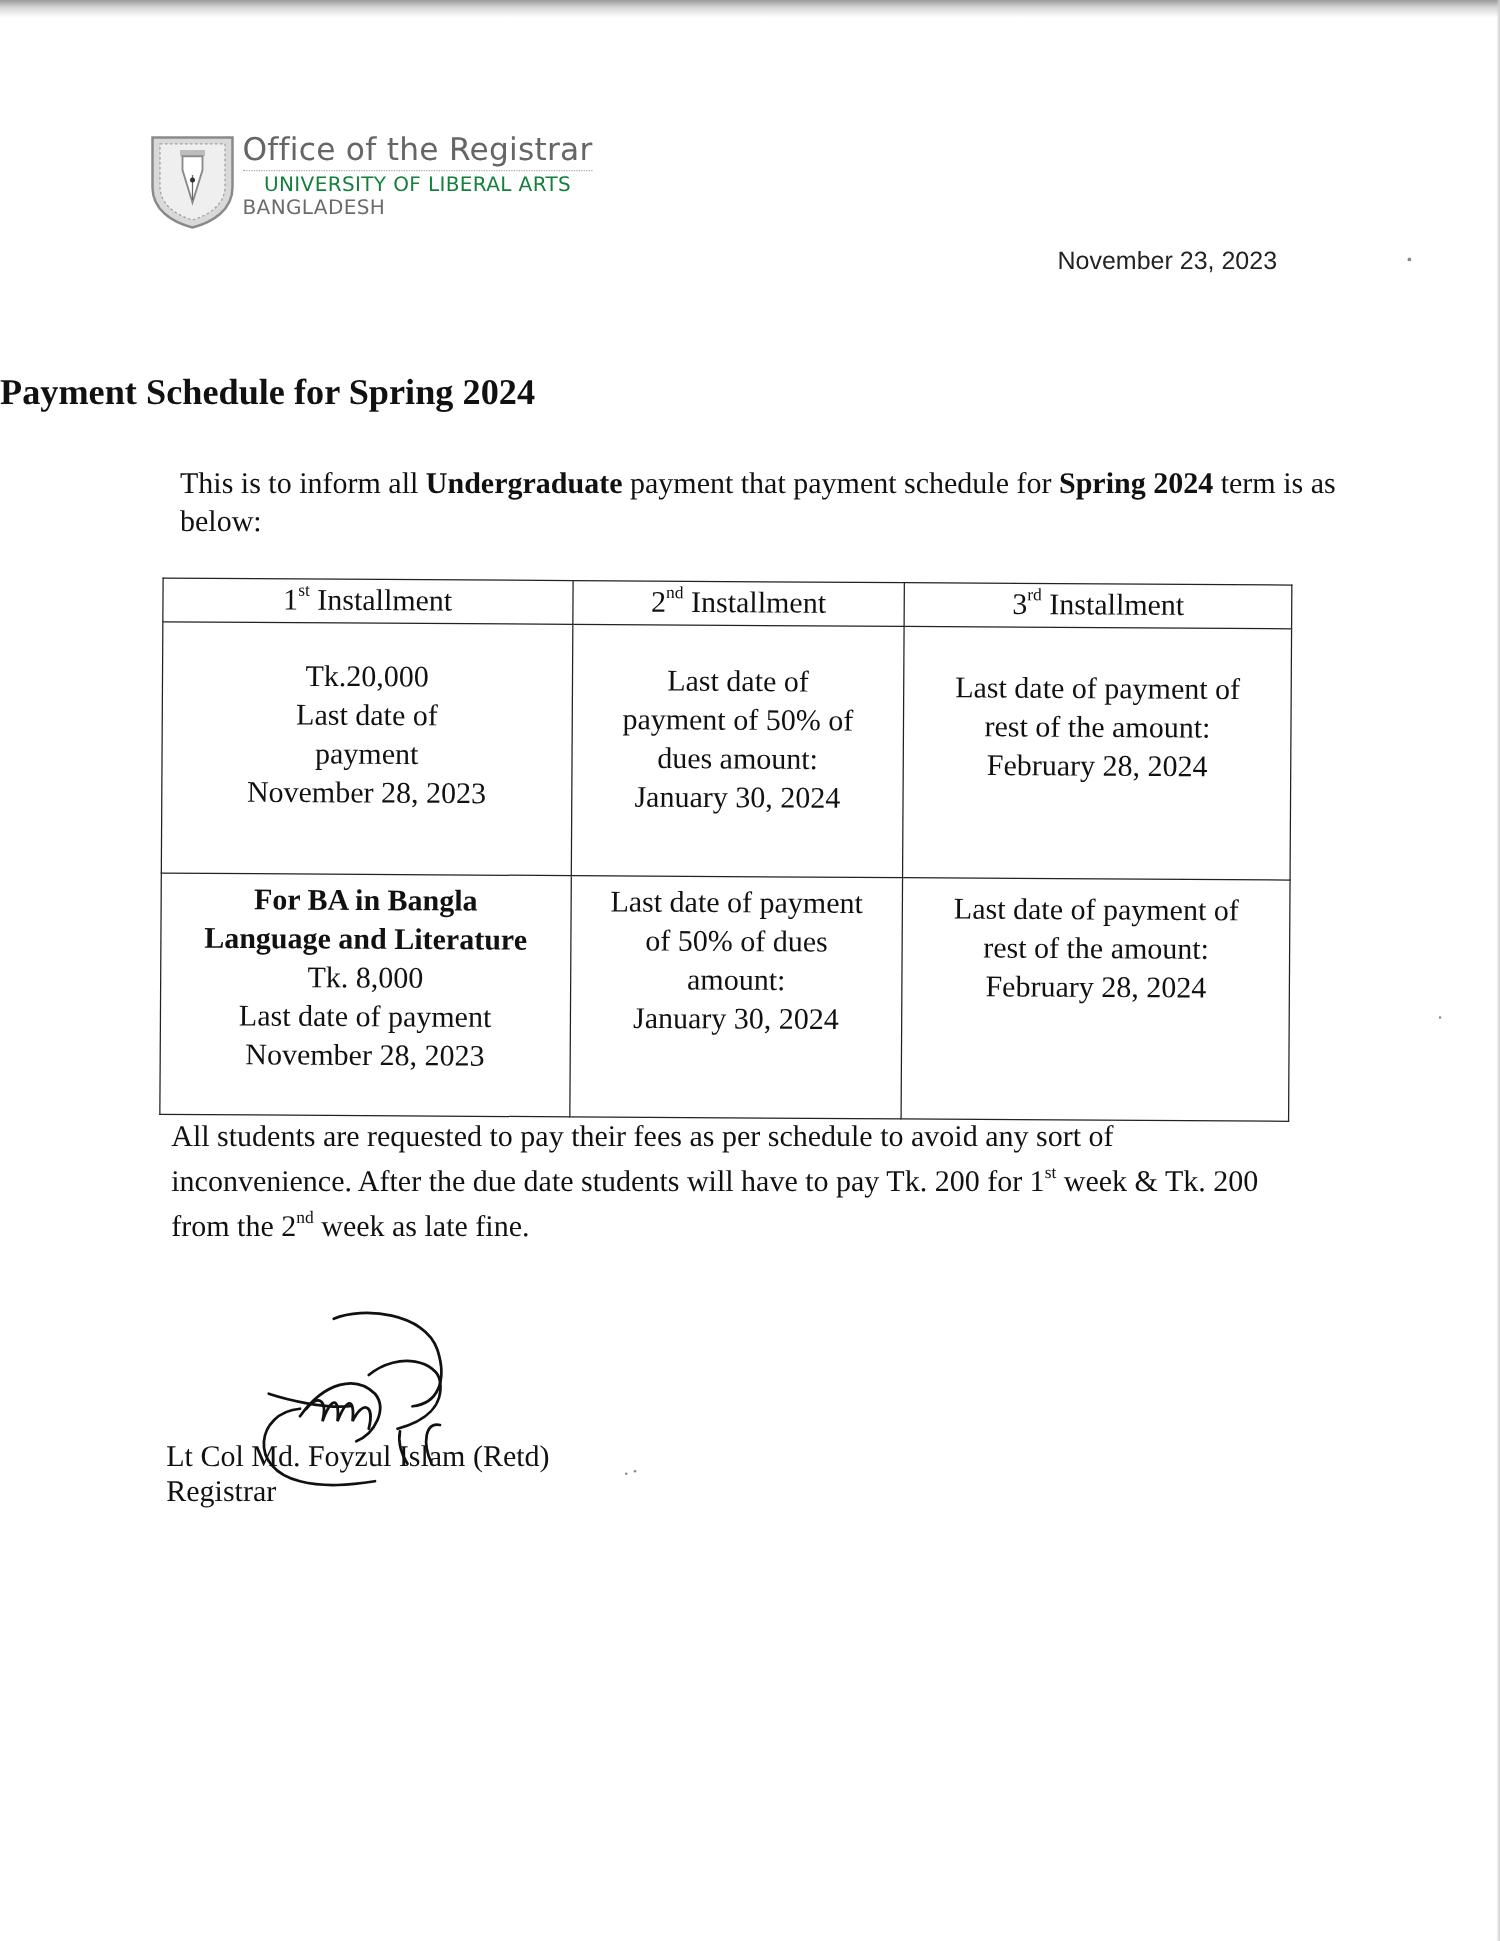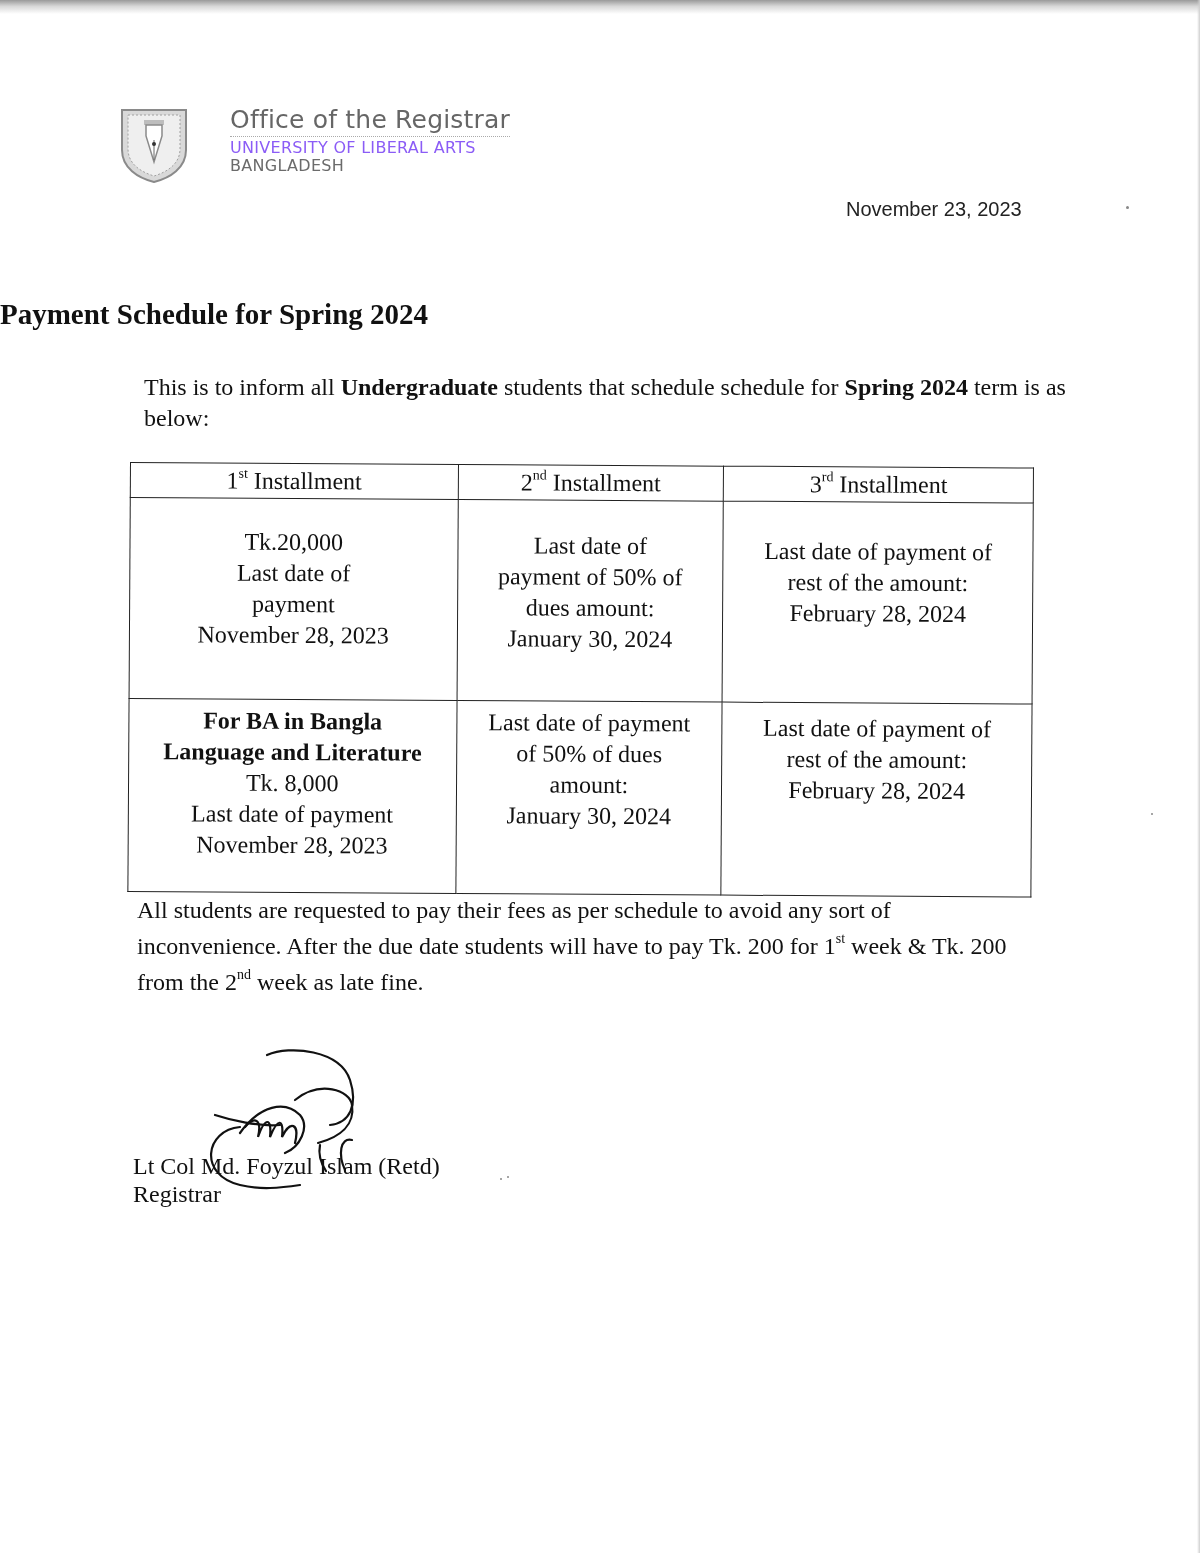--- a/index.html
+++ b/index.html
@@ -10,25 +10,25 @@
     }
     .scan-edge {
       position: absolute; left: 0; top: 0; width: 1200px; height: 14px;
       background: linear-gradient(to bottom, #9a9a9a 0%, #d8d8d8 45%, rgba(255,255,255,0) 100%);
     }
     .scan-edge-right {
       position: absolute; right: 0; top: 0; width: 3px; height: 1553px;
       background: linear-gradient(to right, rgba(255,255,255,0), #cfcfcf);
     }
     
-    .letterhead { position: absolute; left: 118px; top: 106px; display: flex; align-items: flex-start; gap: 36px; }
+    .letterhead { position: absolute; left: 118px; top: 106px; display: flex; align-items: flex-start; }
     .emblem { width: 72px; height: 78px; margin-right: 4px; }
     .lh-text { font-family: "DejaVu Sans", sans-serif; color: #6b6b6b; }
     .lh-office { font-size: 25px; line-height: 28px; letter-spacing: 0.2px; color: #666; border-bottom: 1px dotted #aaa; padding-bottom: 2px; }
-    .lh-univ { font-size: 16px; line-height: 18px; letter-spacing: 0.3px; margin-top: 2px; color: #8b5cf6; }
+    .lh-univ { font-size: 16px; line-height: 18px; letter-spacing: 0.3px; margin-top: 2px; color: #15803d; text-align: center; }
     .lh-country { font-size: 16px; line-height: 18px; letter-spacing: 0.3px; color: #6b6b6b; }
 
     .date { position: absolute; left: 846px; top: 198px; font-family: "Liberation Sans", sans-serif; font-size: 20px; color: #222; }
     .title { position: absolute; left: 0; width: 1183px; top: 298px; text-align: left; font-weight: bold; font-size: 29px; }
 
     .intro { position: absolute; left: 144px; top: 372px; width: 930px; font-size: 24px; line-height: 31px; }
     .intro b { font-weight: bold; font-family: Liberation Serif, serif; }
 
     
     .sched {
@@ -76,21 +76,21 @@
     <div class="lh-univ">UNIVERSITY OF LIBERAL ARTS</div>
     <div class="lh-country">BANGLADESH</div>
   </div>
 </div>
 
 <div class="date">November 23, 2023</div>
 
 <div class="title">Payment Schedule for Spring 2024</div>
 
 <div class="intro">
-  <span>This is to inform all </span><b>Undergraduate</b><span> students that schedule schedule for </span><b>Spring 2024</b><span> term is as below:</span>
+  <span>This is to inform all </span><b>Undergraduate</b><span> payment that payment schedule for </span><b>Spring 2024</b><span> term is as below:</span>
 </div>
 
 <table class="sched">
   <thead>
     <tr>
       <th class="c1"><span>1</span><sup>st</sup><span> Installment</span></th>
       <th class="c2"><span>2</span><sup>nd</sup><span> Installment</span></th>
       <th class="c3"><span>3</span><sup>rd</sup><span> Installment</span></th>
     </tr>
   </thead>

